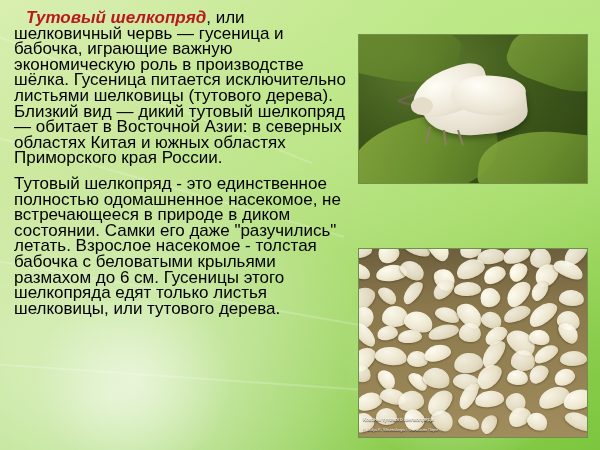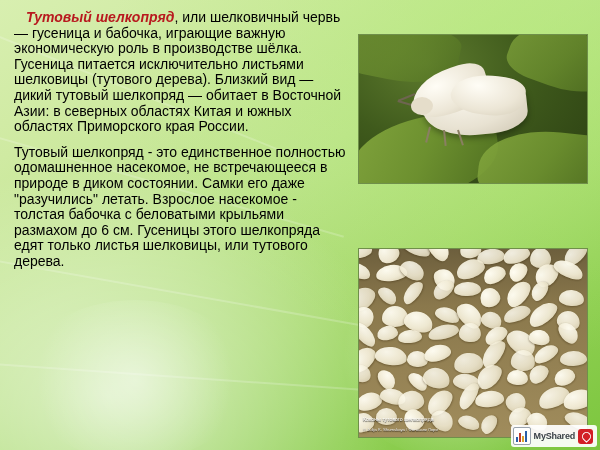--- a/index.html
+++ b/index.html
@@ -48,21 +48,21 @@
 
   .text-column {
     position: absolute;
     left: 14px;
     top: 10px;
     width: 332px;
     color: #000000;
   }
   .para {
     margin: 0 0 10px 0;
-    font-size: 14px;
+    font-size: 17px;
     line-height: 15.6px;
     text-align: left;
     color: #000000;
   }
   .para.first { text-indent: 12px; }
   .term {
     color: #b8191e;
     font-style: italic;
     font-weight: bold;
   }
@@ -341,24 +341,14 @@
         <div class="cocoon" style="width: 21.6047px; height: 13.102px; left: 98.9573px; top: 166.688px; transform: rotate(18.5deg); opacity: 0.85;"></div>
         <div class="cocoon" style="width: 20.218px; height: 14.4614px; left: 119.534px; top: 167.986px; transform: rotate(-58.3deg); opacity: 0.85;"></div>
         <div class="cocoon" style="width: 22.7202px; height: 17.5246px; left: 149.332px; top: 159.191px; transform: rotate(-29.6deg); opacity: 0.92;"></div>
         <div class="cocoon" style="width: 21.1112px; height: 16.9581px; left: 168.353px; top: 163.638px; transform: rotate(24.7deg); opacity: 0.95;"></div>
         <div class="cocoon" style="width: 31.3912px; height: 15.4287px; left: 204.596px; top: 164.658px; transform: rotate(24.5deg); opacity: 0.85;"></div>
       </div>
     <div class="photo-caption">Коконы тутового шелкопряда</div>
     <div class="photo-credit">© Julija K. Shumskaya / Фотобанк Лори</div>
   </div>
 
-  <div class="watermark">
-    <div class="wm-chart">
-        <i></i>
-        <i></i>
-        <i></i>
-        <i></i>
-      </div>
-    <div class="wm-text">MyShared</div>
-    <div class="wm-badge"></div>
-  </div>
 
 </div>
 
 </body></html>

